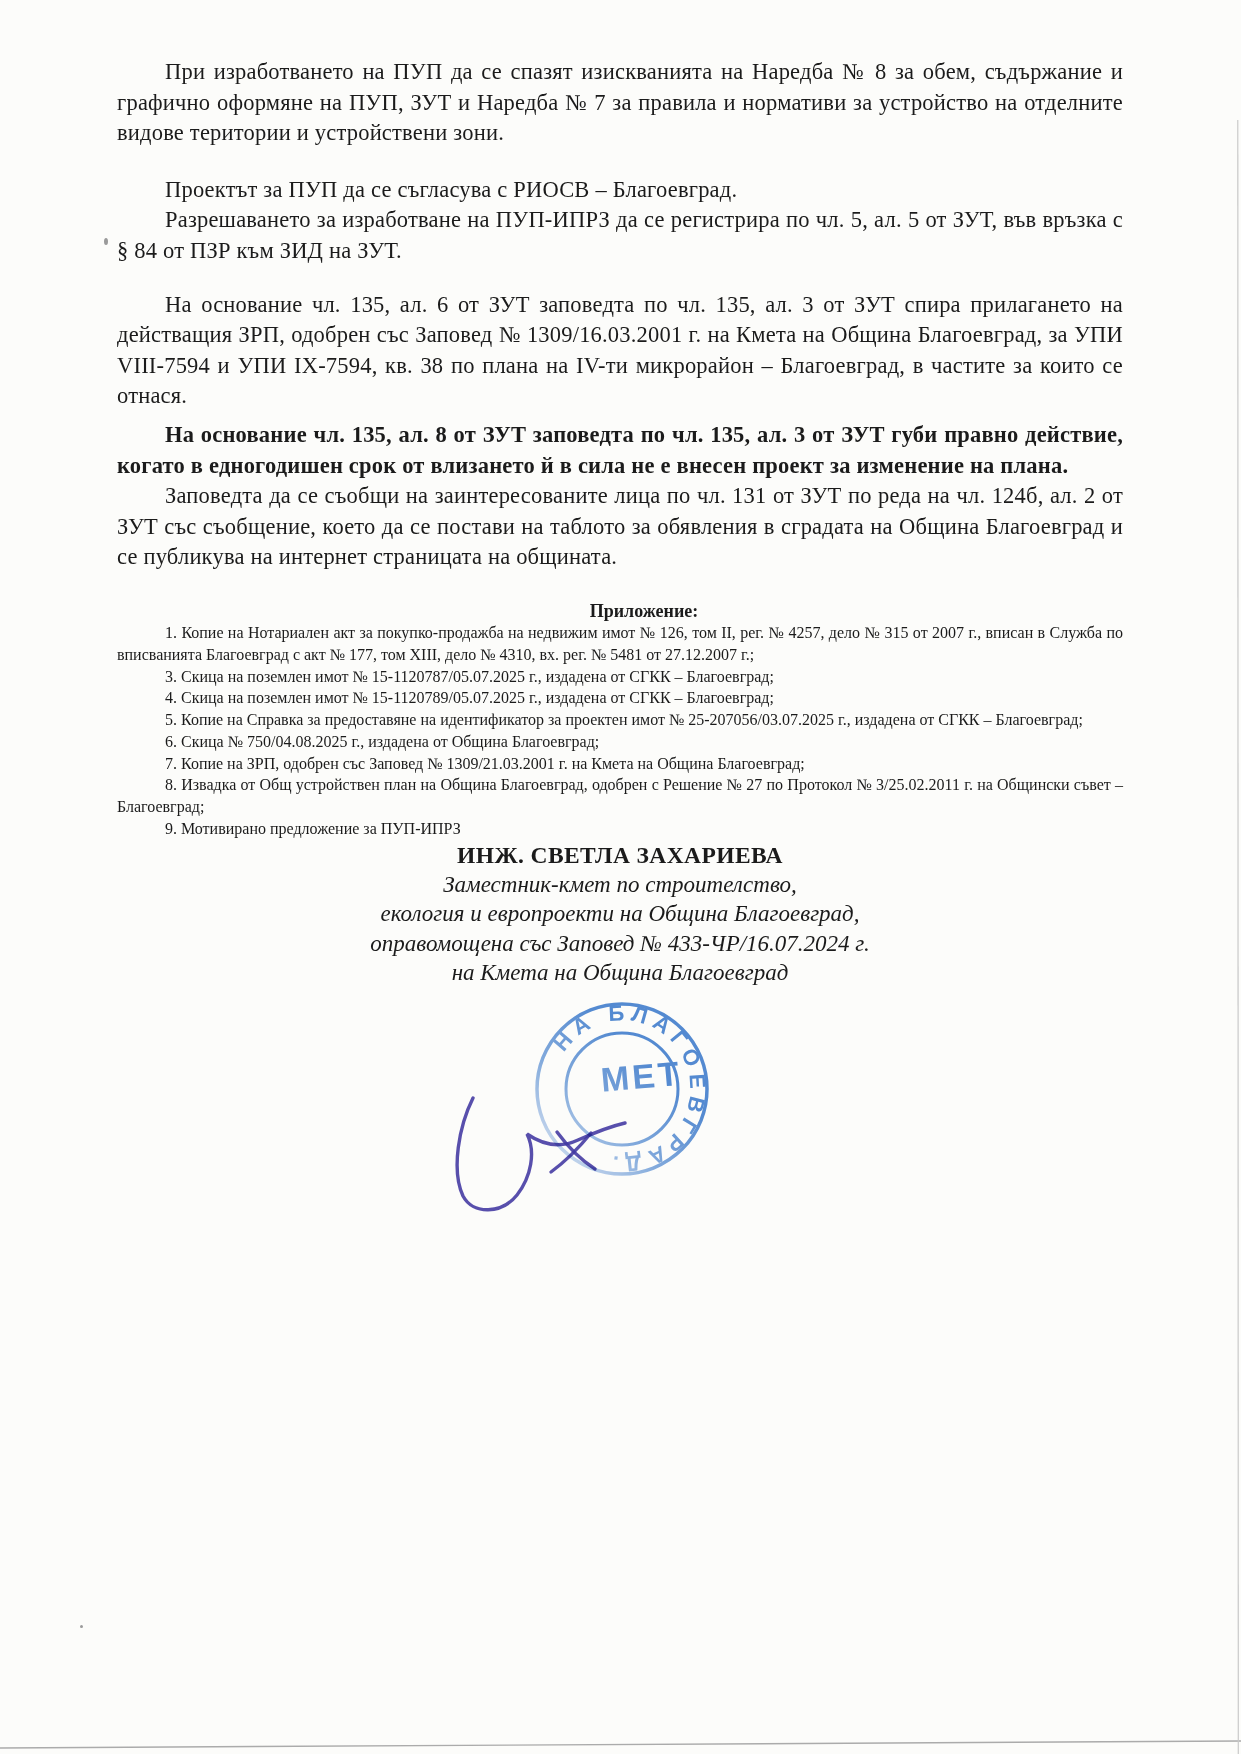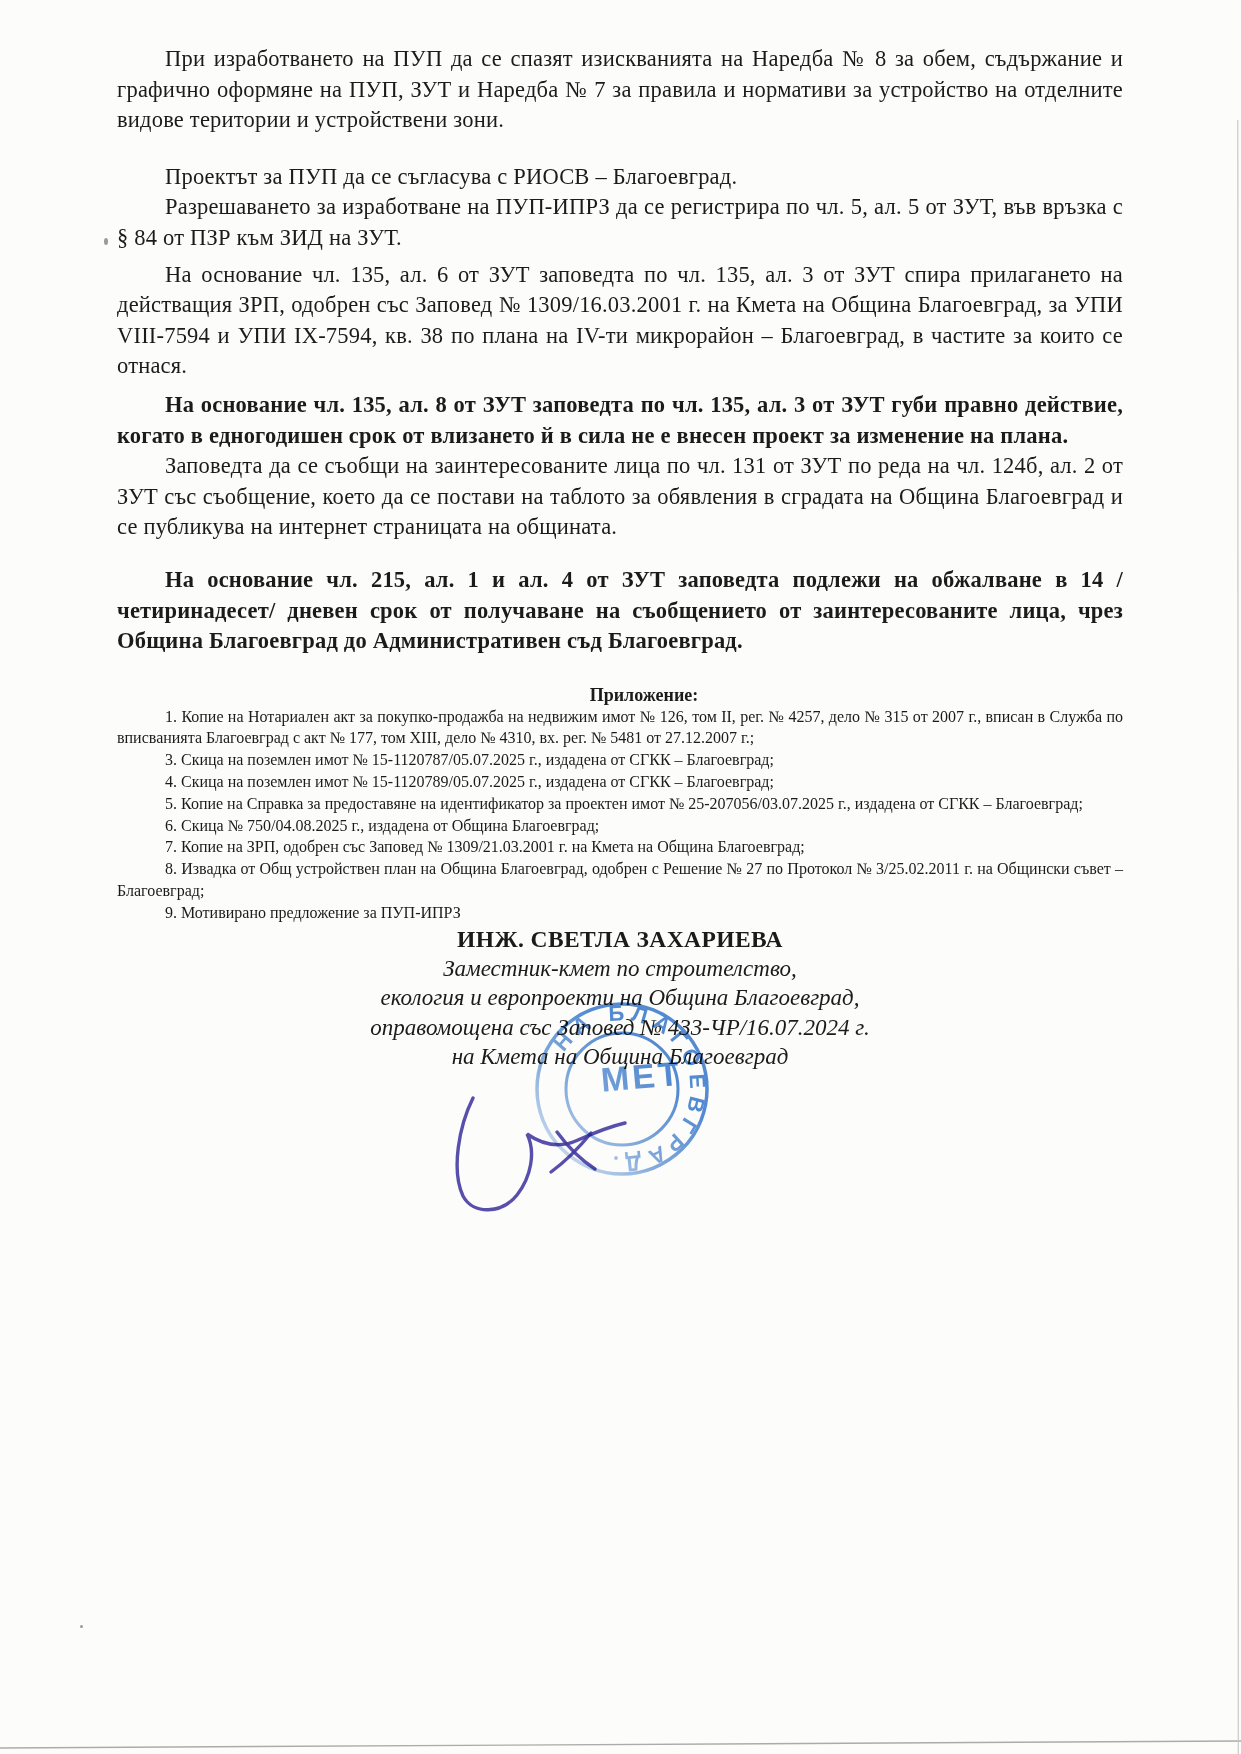--- a/index.html
+++ b/index.html
@@ -12,30 +12,30 @@
   .page{
     position:relative;
     width:1241px;height:1754px;
     background:var(--paper);
     font-family:"Liberation Serif", serif;
     color:var(--ink);
     overflow:hidden;
     margin:0 auto;
   }
   .content{
-    position:absolute;left:117px;top:44px;width:1006px;
+    position:absolute;left:117px;top:57px;width:1006px;
   }
   p{margin:0;text-align:center;}
   .main{
     font-size:22.5px;line-height:30.6px;
     text-align:justify;text-indent:48px;letter-spacing:0.2px;
   }
   .b{font-weight:bold;}
   .m26{margin-top:26px;}
-  .m23{margin-top:6px;font-family:Liberation Serif, serif;}
+  .m23{margin-top:23px;font-family:Liberation Serif, serif;}
   .m24{margin-top:8px;font-family:Liberation Serif, serif;}
   .m22{margin-top:22px;}
   .att-header{
     margin-top:27px;font-size:18px;line-height:22px;
     font-weight:bold;text-indent:48px;
   }
   .att{
     font-size:16px;line-height:21.8px;
     text-align:justify;text-indent:48px;
   }
@@ -74,21 +74,20 @@
 
 <div class="page">
 
   <div class="content">
     <p class="main">При изработването на ПУП да се спазят изискванията на Наредба № 8 за обем, съдържание  и  графично оформяне на ПУП, ЗУТ и Наредба № 7 за правила и нормативи за устройство на отделните видове територии и устройствени зони.</p>
     <p class="main m26">Проектът за ПУП да се съгласува с РИОСВ – Благоевград.</p>
     <p class="main">Разрешаването за изработване на ПУП-ИПРЗ да се регистрира по чл. 5, ал. 5 от ЗУТ, във връзка с § 84 от ПЗР към ЗИД на ЗУТ.</p>
     <p class="main m23">На основание чл. 135, ал. 6 от ЗУТ заповедта по чл. 135, ал. 3 от ЗУТ спира прилагането на действащия ЗРП, одобрен със Заповед № 1309/16.03.2001 г. на Кмета на Община Благоевград, за УПИ VIII-7594 и УПИ IX-7594, кв. 38 по плана на IV-ти микрорайон – Благоевград, в частите за които се отнася.</p>
     <p class="main b m24">На основание чл. 135, ал. 8 от ЗУТ заповедта по чл. 135, ал. 3 от ЗУТ губи правно действие, когато в едногодишен срок от влизането й в сила не е внесен проект за изменение на плана.</p>
     <p class="main">Заповедта да се съобщи на заинтересованите лица по чл. 131 от ЗУТ по реда на чл. 124б, ал. 2 от ЗУТ със съобщение, което да се постави на таблото за обявления в сградата на Община Благоевград и се публикува на интернет страницата на общината.</p>
-    <p class="main b m22">На основание чл. 215, ал. 1 и ал. 4 от ЗУТ заповедта подлежи на обжалване в 14 /четиринадесет/ дневен срок от получаване на съобщението от заинтересованите лица, чрез Община Благоевград до Административен съд Благоевград.</p>
 
     <p class="att-header">Приложение:</p>
     <p class="att">1. Копие на Нотариален акт за покупко-продажба на недвижим имот № 126, том II, рег. № 4257, дело № 315 от 2007 г., вписан в Служба по вписванията Благоевград с акт № 177, том XIII, дело № 4310, вх. рег. № 5481 от 27.12.2007 г.;</p>
     <p class="att">3. Скица на поземлен имот № 15-1120787/05.07.2025 г., издадена от СГКК – Благоевград;</p>
     <p class="att">4. Скица на поземлен имот № 15-1120789/05.07.2025 г., издадена от СГКК – Благоевград;</p>
     <p class="att">5. Копие на Справка за предоставяне на идентификатор за проектен имот № 25-207056/03.07.2025 г., издадена от СГКК – Благоевград;</p>
     <p class="att">6. Скица № 750/04.08.2025 г., издадена от Община Благоевград;</p>
     <p class="att">7. Копие на ЗРП, одобрен със Заповед № 1309/21.03.2001 г. на Кмета на Община Благоевград;</p>
     <p class="att">8. Извадка от Общ устройствен план на Община Благоевград, одобрен с Решение № 27 по Протокол № 3/25.02.2011 г. на Общински съвет – Благоевград;</p>
     <p class="att">9. Мотивирано предложение за ПУП-ИПРЗ</p>

